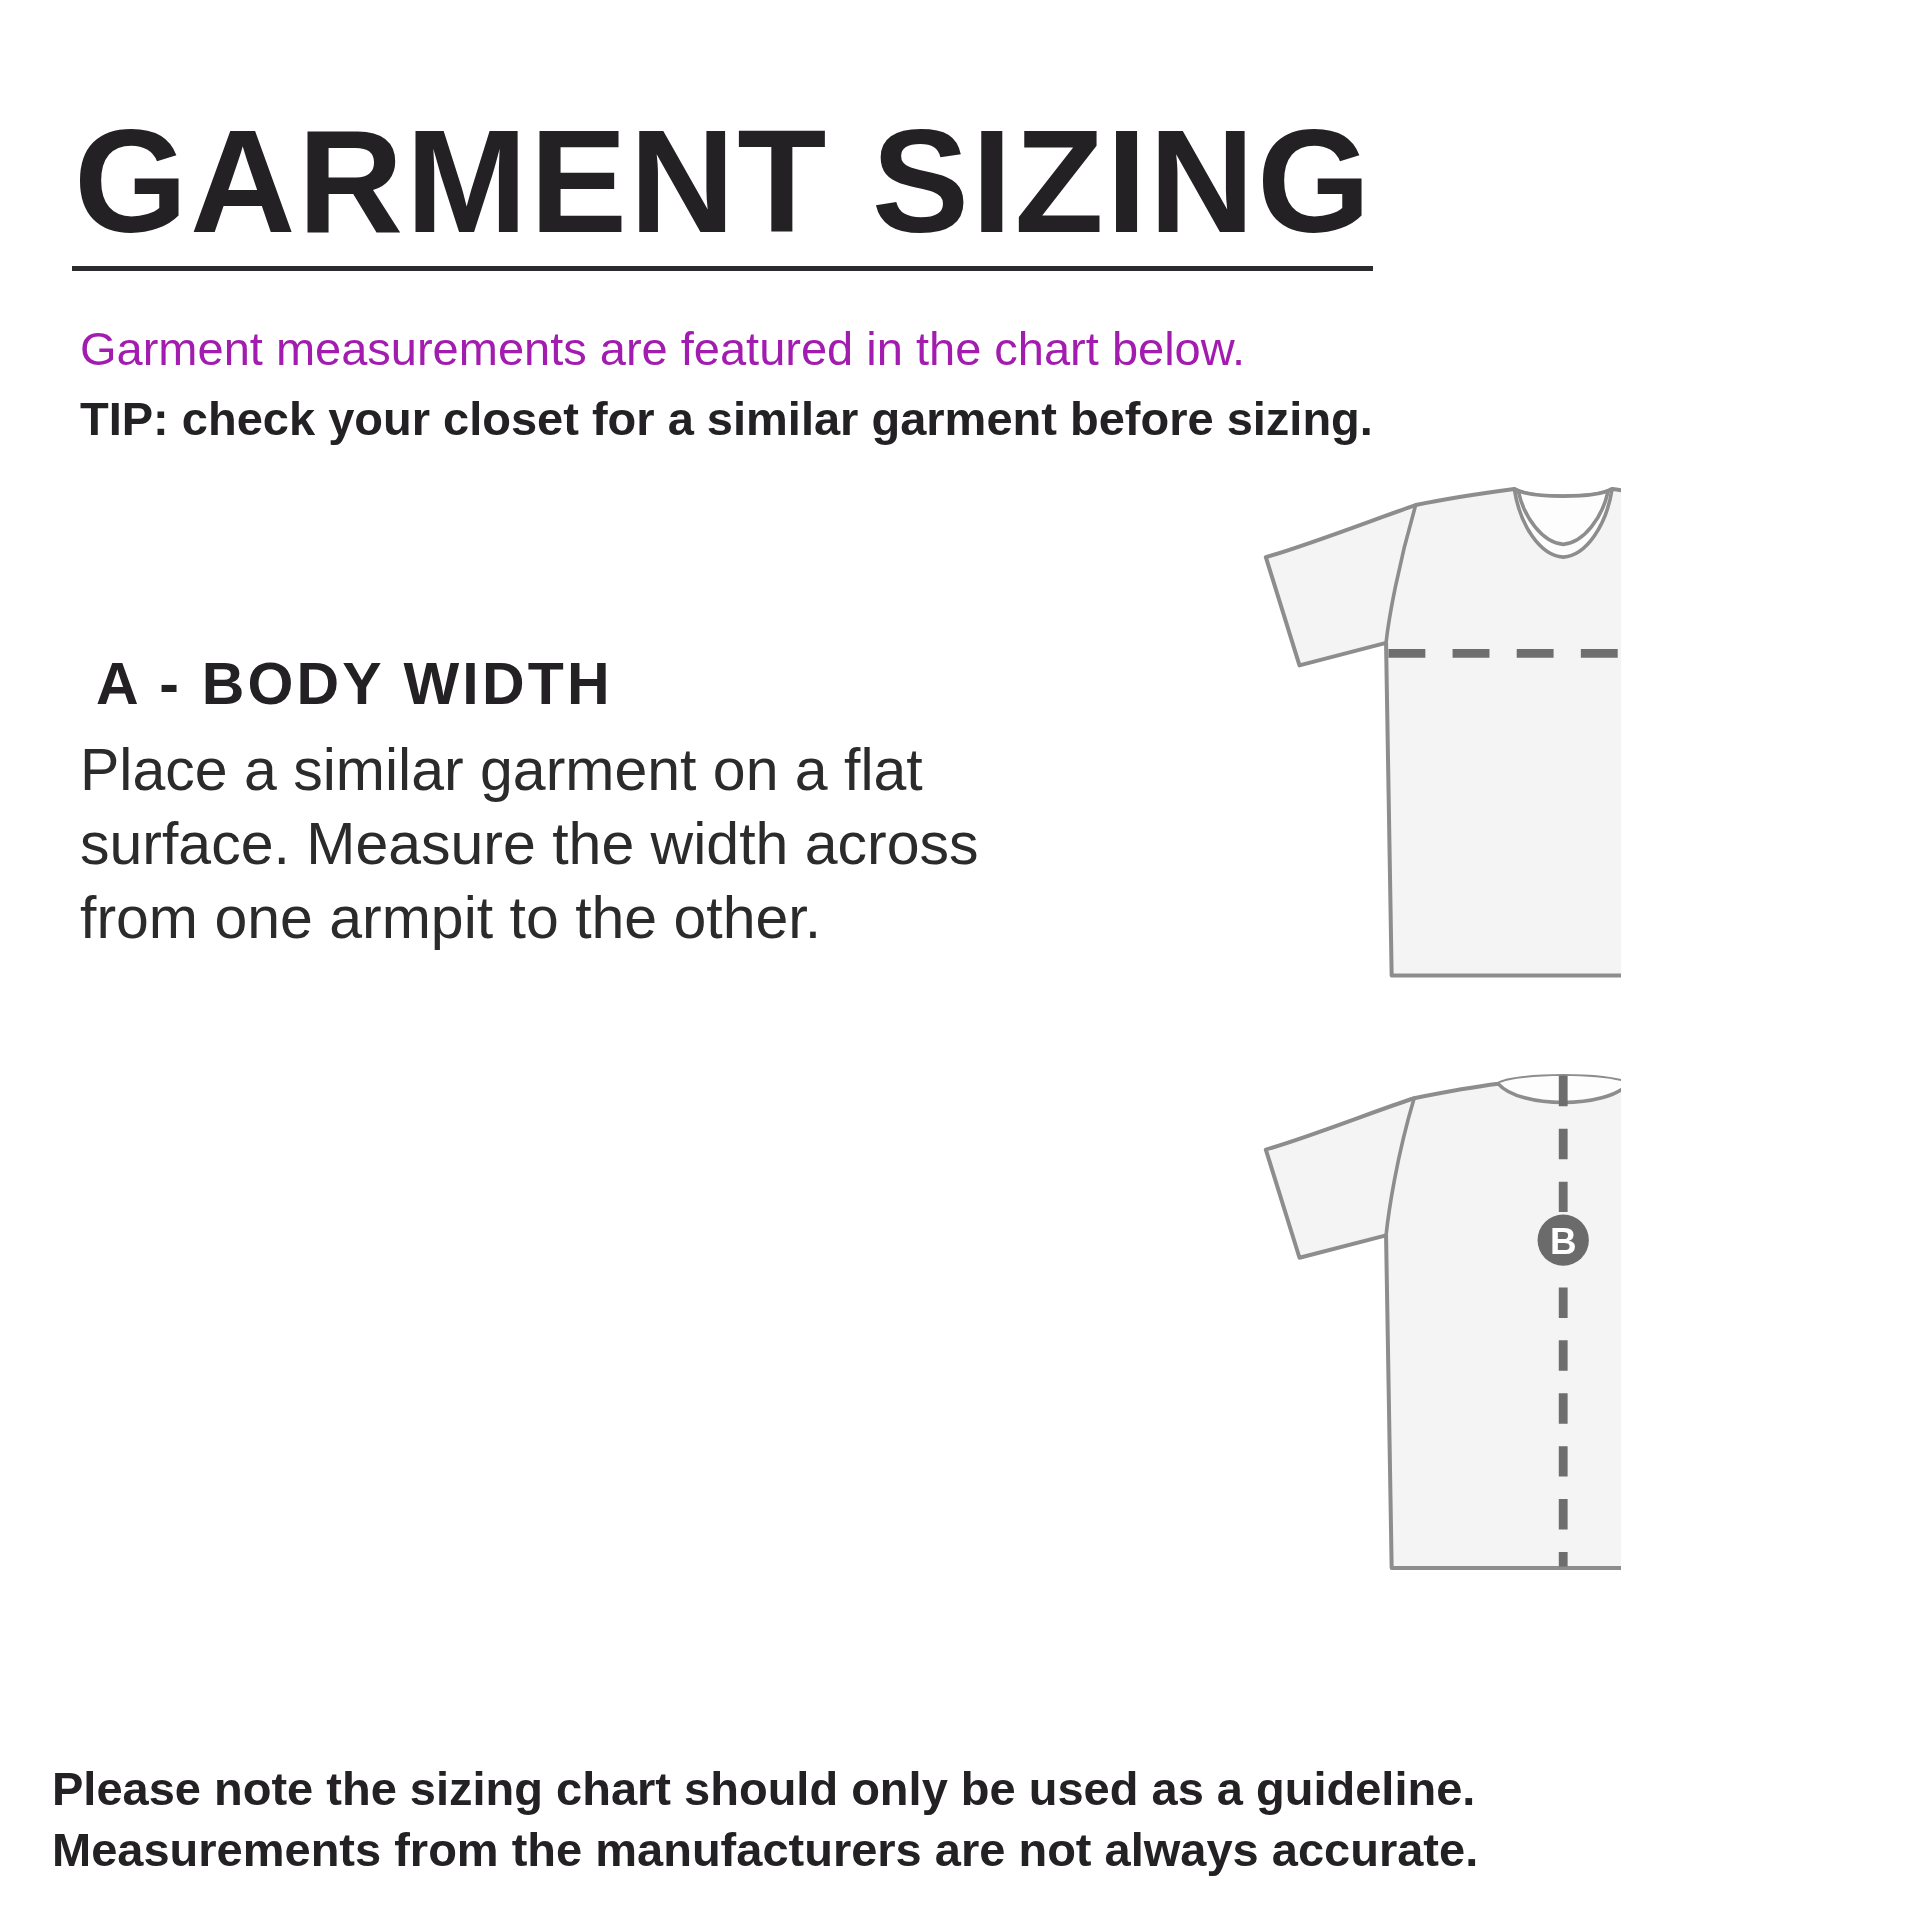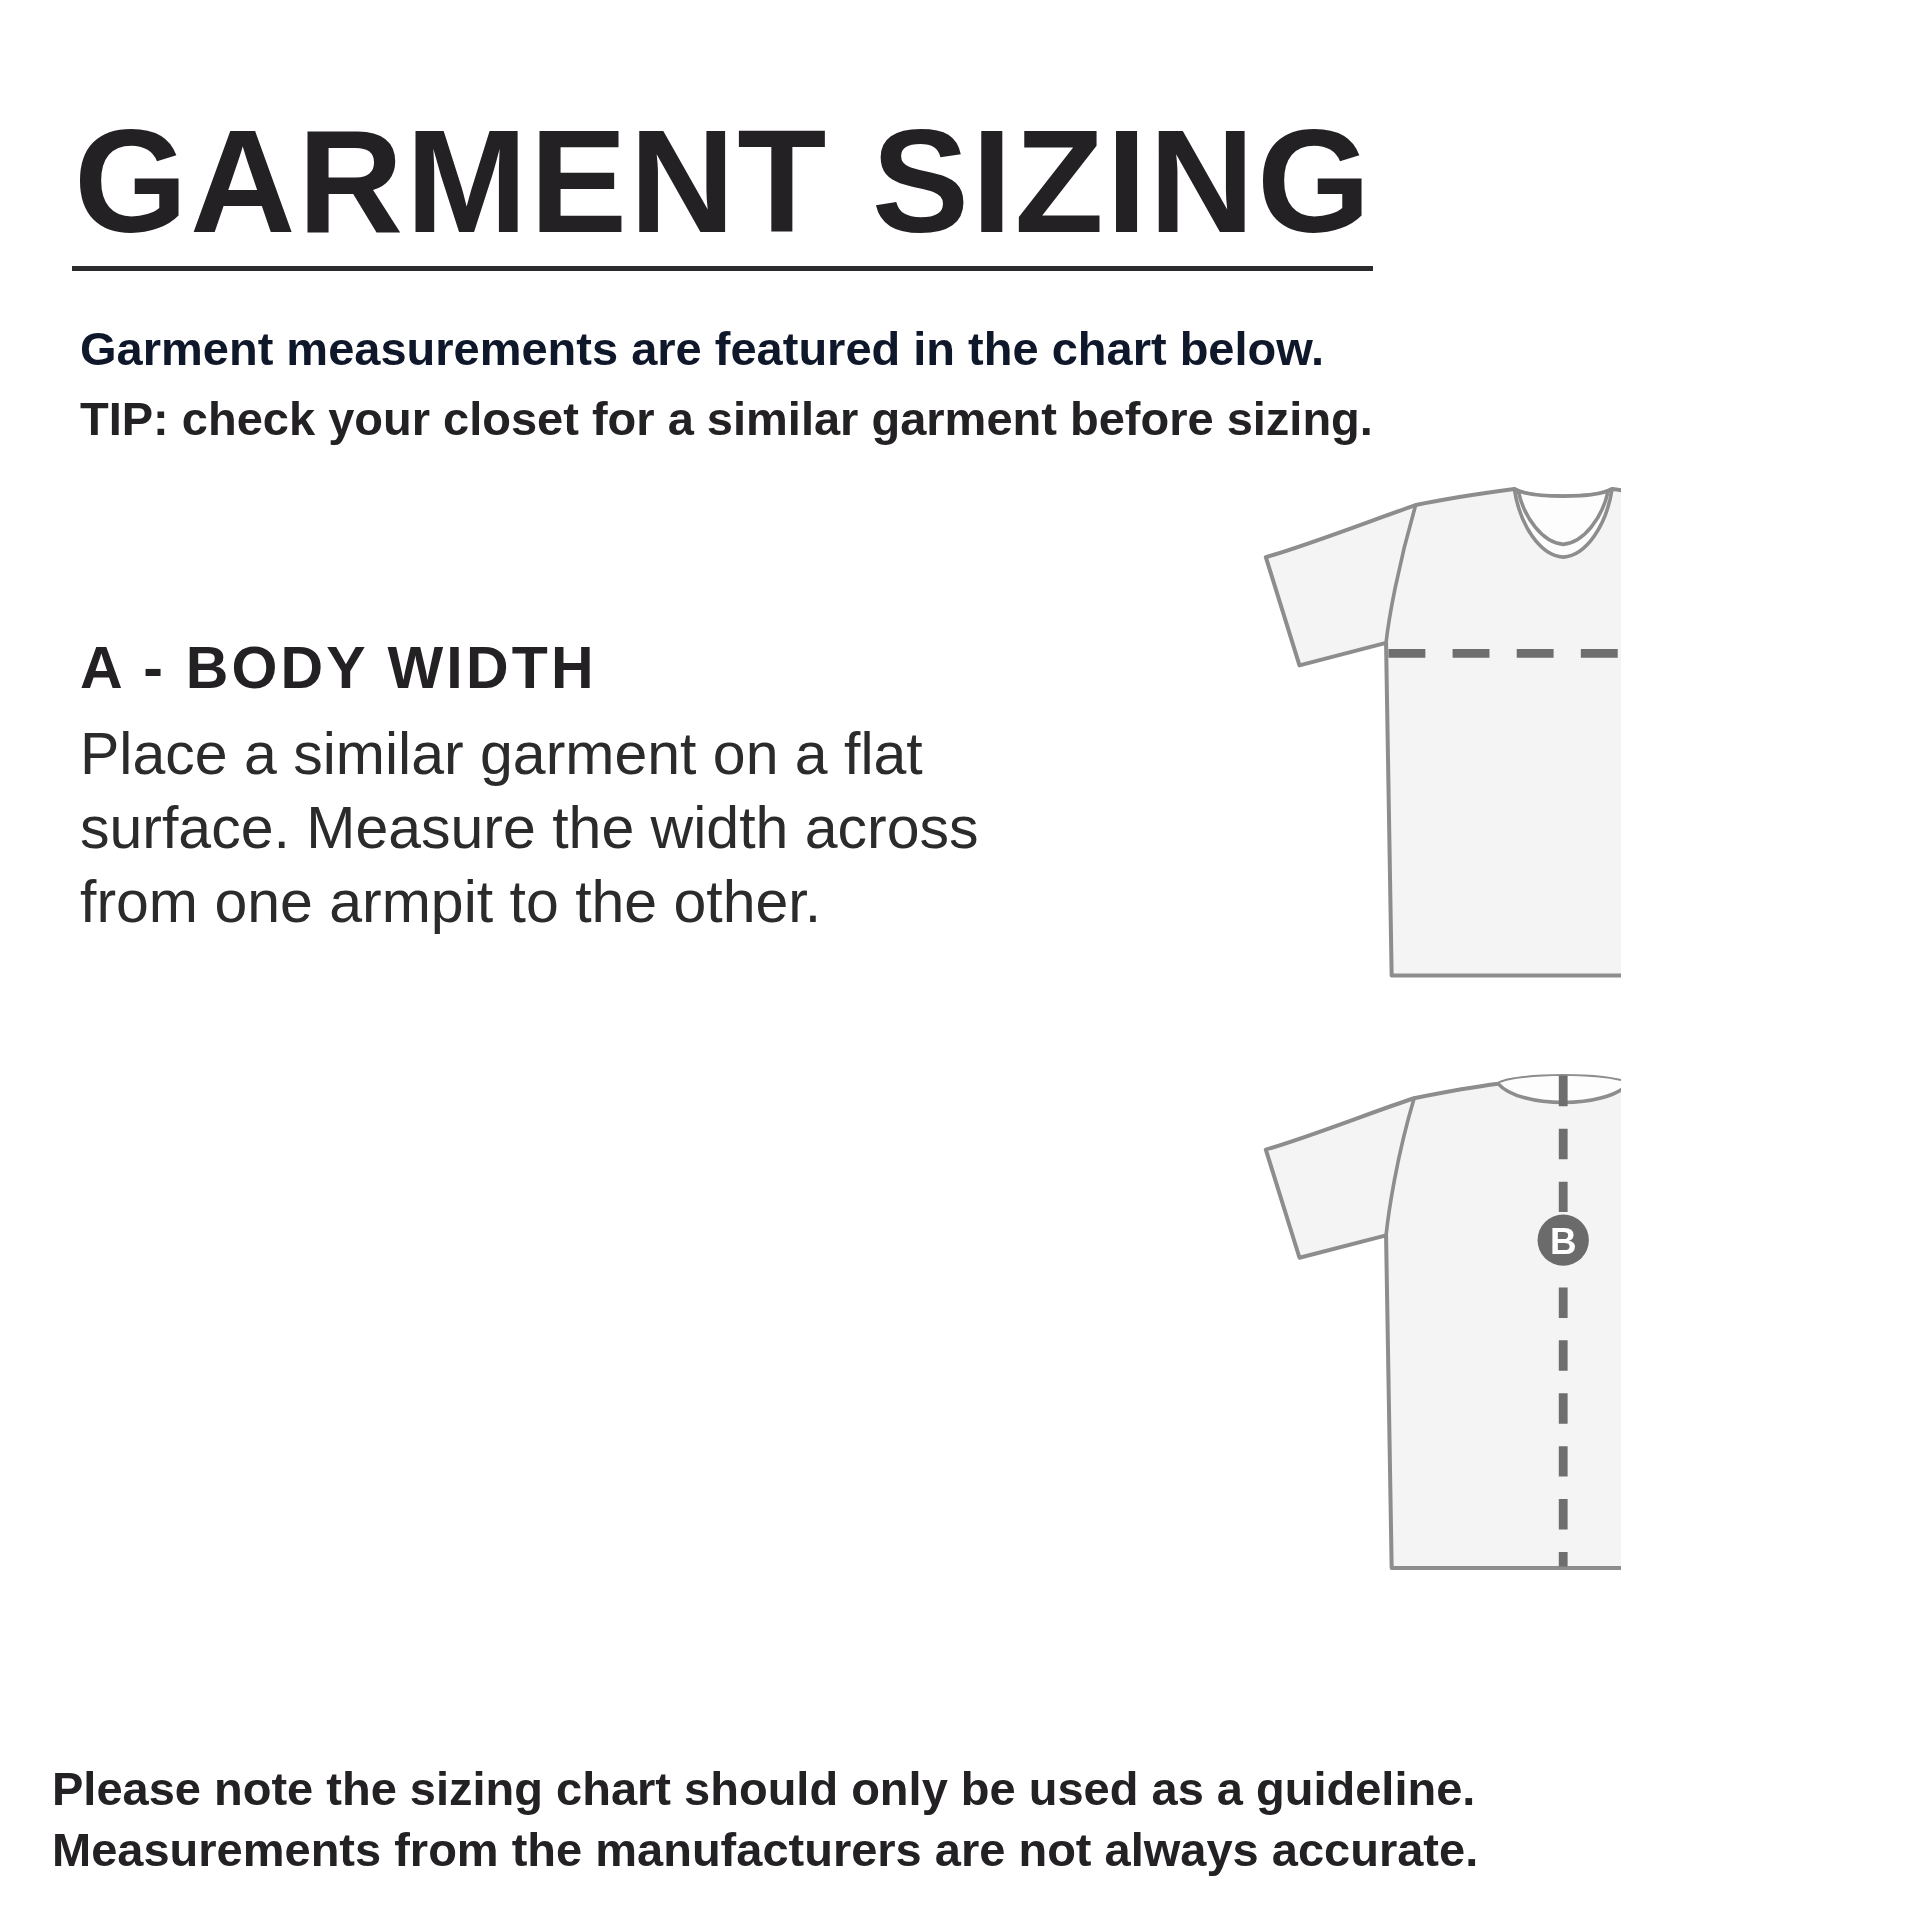--- a/index.html
+++ b/index.html
@@ -10,32 +10,32 @@
     position:absolute;left:74px;top:109px;margin:0;
     font-size:146px;font-weight:bold;letter-spacing:2.4px;line-height:1;
     color:#232124;white-space:nowrap;
   }
   .rule{
     position:absolute;left:72px;top:266px;width:1301px;height:4.8px;
     background:#2b2a2c;
   }
   .subtitle{
     position:absolute;left:80px;top:321px;margin:0;
-    font-size:47px;font-weight:bold;color:#0f172a;white-space:nowrap;
+    font-size:47px;font-weight:normal;color:#a21caf;white-space:nowrap;
   }
   .tip{
     position:absolute;left:80px;top:391px;margin:0;
     font-size:47px;font-weight:bold;color:#232124;white-space:nowrap;
   }
 
   .sec{position:absolute;left:80px;width:1139px;}
   .sec-a{top:639px;}
   .sec-b{top:1089px;}
   .sec h2{
-    margin:0;font-size:59px;font-weight:bold;letter-spacing:3.2px;
+    margin:16px;font-size:59px;font-weight:bold;letter-spacing:3.2px;
     line-height:1;color:#232124;white-space:nowrap;
   }
   .sec p{
     margin:19px 0 0 0;font-size:59px;font-weight:normal;
     line-height:74px;color:#2b2b2b;white-space:pre-line;
   }
 
   .shirt{position:absolute;display:block;}
   .shirt-front{left:1255px;top:477px;width:610px;height:505px;}
   .shirt-back{left:1255px;top:1063px;width:610px;height:513px;}

